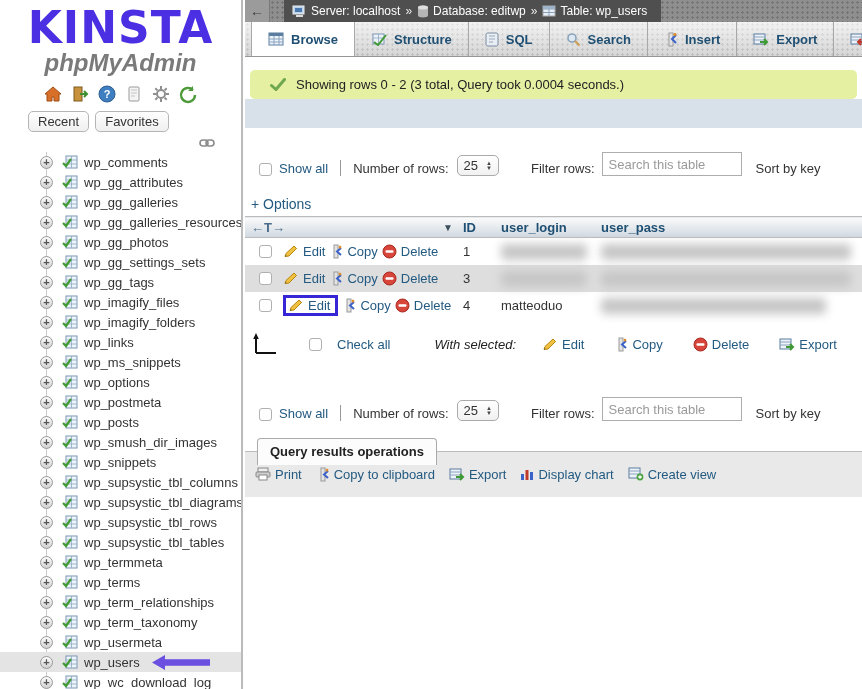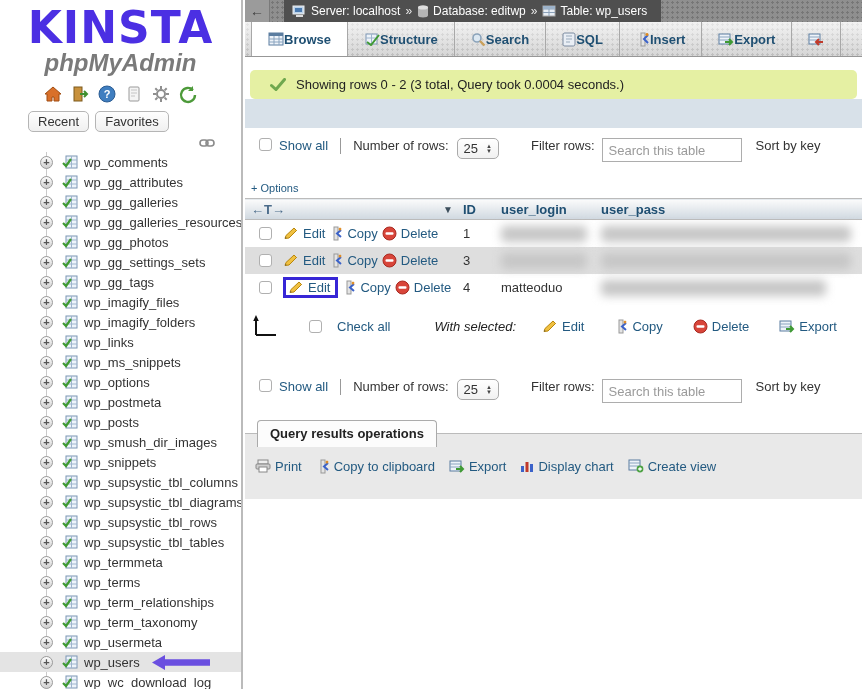--- a/index.html
+++ b/index.html
@@ -43,49 +43,49 @@
   .crumb-strip { display:flex; align-items:center; gap:5px; background:#4f4f4f;
     color:#fff; font-size:12px; padding:0 14px 0 8px; margin-left:14px; }
   .crumb-strip .sep { color:#e8e8e8; }
   .crumb-item { display:flex; align-items:center; gap:4px; cursor:pointer; }
 
   .tabbar { height:35px; border-bottom:1px solid #979797;
     background-color:#e3e3e3;
     background-image:linear-gradient(rgba(255,255,255,.55),rgba(0,0,0,.06)),
       radial-gradient(#c9c9c9 1px, transparent 1.2px);
     background-size:auto,5px 5px; display:flex; }
-  .tab { display:flex; align-items:center; padding:0 16px; border-right:1px solid #a8a8a8;
+  .tab { display:flex; align-items:center; gap:7px; padding:0 16px; border-right:1px solid #a8a8a8;
     font-weight:700; font-size:13px; color:#1f4f72; cursor:pointer; }
   .tab.active { background:#fff; border-left:1px solid #a8a8a8; margin-left:6px; }
 
   .msg { margin:13px 5px 0 5px; background:#e5f0a3; border-radius:5px; padding:7px 20px;
     display:flex; align-items:center; gap:10px; font-size:13px; color:#222; }
 
   .sqlbox { margin-top:7px; background:#ececec; padding:9px 0 9px 10px;
     font-family:"DejaVu Sans Mono","Liberation Mono",monospace; font-size:12px; }
   .kw { color:#a12cc2; }
   .kw-u { color:#a12cc2; border-bottom:1px dotted #777; cursor:pointer; }
   .sqltable { color:#10508a; }
   .sqlsub { height:29px; background:#d8e1e9; }
 
-  .controls { display:flex; align-items:flex-start; margin:10px 0 0 14px; font-size:13px; color:#333; }
+  .controls { display:flex; align-items:flex-end; margin:24px 0 0 14px; font-size:13px; color:#333; }
   .cb { appearance:none; -webkit-appearance:none; width:13px; height:13px; border:1px solid #b0b0b0;
     border-radius:3px; background:#fff; margin:0 7px 0 0; cursor:pointer; }
   .ctrl-link { color:#235a81; cursor:pointer; }
   .vdiv { width:1px; height:16px; background:#999; margin:0 12px; }
   .numrows-select { display:inline-flex; align-items:center; border:1px solid #aaa; border-radius:5px;
     background:linear-gradient(#fff,#f1f1f1); padding:2px 6px; margin-left:8px; gap:8px; cursor:pointer; }
   .stepper { display:flex; flex-direction:column; font-size:6px; line-height:5px; color:#444; }
   .filter-label { margin-left:32px; }
   .filter-input { width:140px; height:24px; border:1px solid #adadad; margin-left:7px;
     font-size:13px; padding:0 6px; color:#333; font-family:inherit; }
   .filter-input::placeholder { color:#9a9a9a; }
   .sortkey { margin-left:14px; white-space:nowrap; }
 
-  .options-link { margin:20px 4px 4px 6px; color:#235a81; font-size:11px; cursor:pointer; display:inline-block; }
+  .options-link { margin:20px 4px 4px 6px; color:#235a81; font-size:14px; cursor:pointer; display:inline-block; }
 
   table.results { border-collapse:collapse; width:617px; table-layout:fixed; }
   table.results th { background:linear-gradient(#fbfbfb,#cfd8e0); border-top:1px solid #bbb;
     border-bottom:1px solid #bbb; height:21px; text-align:left; font-size:13px; color:#1f4f72; padding:0; }
   th.th-actions { width:218px; }
   th.th-id { width:38px; } th.th-login { width:100px; }
   .arrowsT { color:#4a6b8a; font-size:13px; padding-left:6px; display:flex; align-items:center; justify-content:space-between; padding-right:10px; }
   .sortcaret { color:#3c4e5c; font-size:10px; }
   td { height:27px; font-size:13px; vertical-align:middle; }
   tr.r-alt td { background:#dedede; }
@@ -94,21 +94,21 @@
   .edit-boxed { border:3px solid #3726d6; padding:0 5px 0 2px; margin:-3px 0; }
   .blurblob { height:16px; background:#c6c6c6; border-radius:4px; filter:blur(5px); }
 
   .checkall-row { display:flex; align-items:center; margin:14px 0 0 8px; gap:8px; }
   .withsel { font-style:italic; margin-left:36px; color:#222; }
   .ws-actions { display:flex; gap:30px; margin-left:18px; }
 
   .fieldset { position:relative; margin-top:30px; }
   .legend { position:absolute; top:-13px; left:12px; background:#fcfcfc; border:1px solid #aaa;
     border-radius:4px 4px 0 0; border-bottom:none; padding:5px 12px 6px; font-weight:700; font-size:13px; color:#222; }
-  .opsbox { border-top:1px solid #bbb; background:#e9e9e9; padding:25px 10px; display:flex; gap:14px; align-items:center; }
+  .opsbox { border-top:1px solid #bbb; background:#e9e9e9; padding:15px 10px; display:flex; gap:14px; align-items:center; }
 
   svg { display:block; }
 </style>
 </head>
 <body>
 
 <div class="app">
 
   <div class="sidebar">
     <div class="logo-wrap">
@@ -529,35 +529,35 @@
             <svg width="16" height="14" viewBox="0 0 16 14">
               <rect x="2" y="2" width="11" height="10" fill="#eef3f9" stroke="#7c96b4"></rect>
               <path d="M2 6h11M7.5 2v10" stroke="#9db4cd"></path>
               <path d="M3 10l4 3 8-10" stroke="#3f9a33" stroke-width="2" fill="none"></path>
             </svg>
           </span>
           <span>Structure</span>
         </div>
         <div class="tab">
           <span style="display: inline-flex;">
+            <svg width="14" height="15" viewBox="0 0 14 15">
+              <path d="M3 1h8c1.5 0 2 .7 2 2v9c0 1.6-.8 2-2 2H3c-1.4 0-2-.6-2-2V3c0-1.4.6-2 2-2z" fill="#e9eef5" stroke="#7a8aa0"></path>
+              <path d="M4 4h6M4 7h6M4 10h4" stroke="#9ab"></path>
+            </svg>
+          </span>
+          <span>SQL</span>
+        </div>
+        <div class="tab">
+          <span style="display: inline-flex;">
             <svg width="15" height="15" viewBox="0 0 15 15">
               <circle cx="6" cy="6" r="4" fill="#dce8f2" stroke="#8ba3ba" stroke-width="1.6"></circle>
               <path d="M9 9l4.5 4.5" stroke="#caa05a" stroke-width="2.4"></path>
             </svg>
           </span>
           <span>Search</span>
-        </div>
-        <div class="tab">
-          <span style="display: inline-flex;">
-            <svg width="14" height="15" viewBox="0 0 14 15">
-              <path d="M3 1h8c1.5 0 2 .7 2 2v9c0 1.6-.8 2-2 2H3c-1.4 0-2-.6-2-2V3c0-1.4.6-2 2-2z" fill="#e9eef5" stroke="#7a8aa0"></path>
-              <path d="M4 4h6M4 7h6M4 10h4" stroke="#9ab"></path>
-            </svg>
-          </span>
-          <span>SQL</span>
         </div>
         <div class="tab">
           <span style="display: inline-flex;">
             <svg width="14" height="15" viewBox="0 0 14 15">
               <rect x="5" y="1" width="4" height="13" fill="#e4e4e4" stroke="#999"></rect>
               <path d="M12 3 8 7l4 4" fill="none" stroke="#3b62c9" stroke-width="2"></path>
               <path d="M11 1v3M9.5 2.5h3" stroke="#e08a1e" stroke-width="1.6"></path>
             </svg>
           </span>
           <span>Insert</span>

